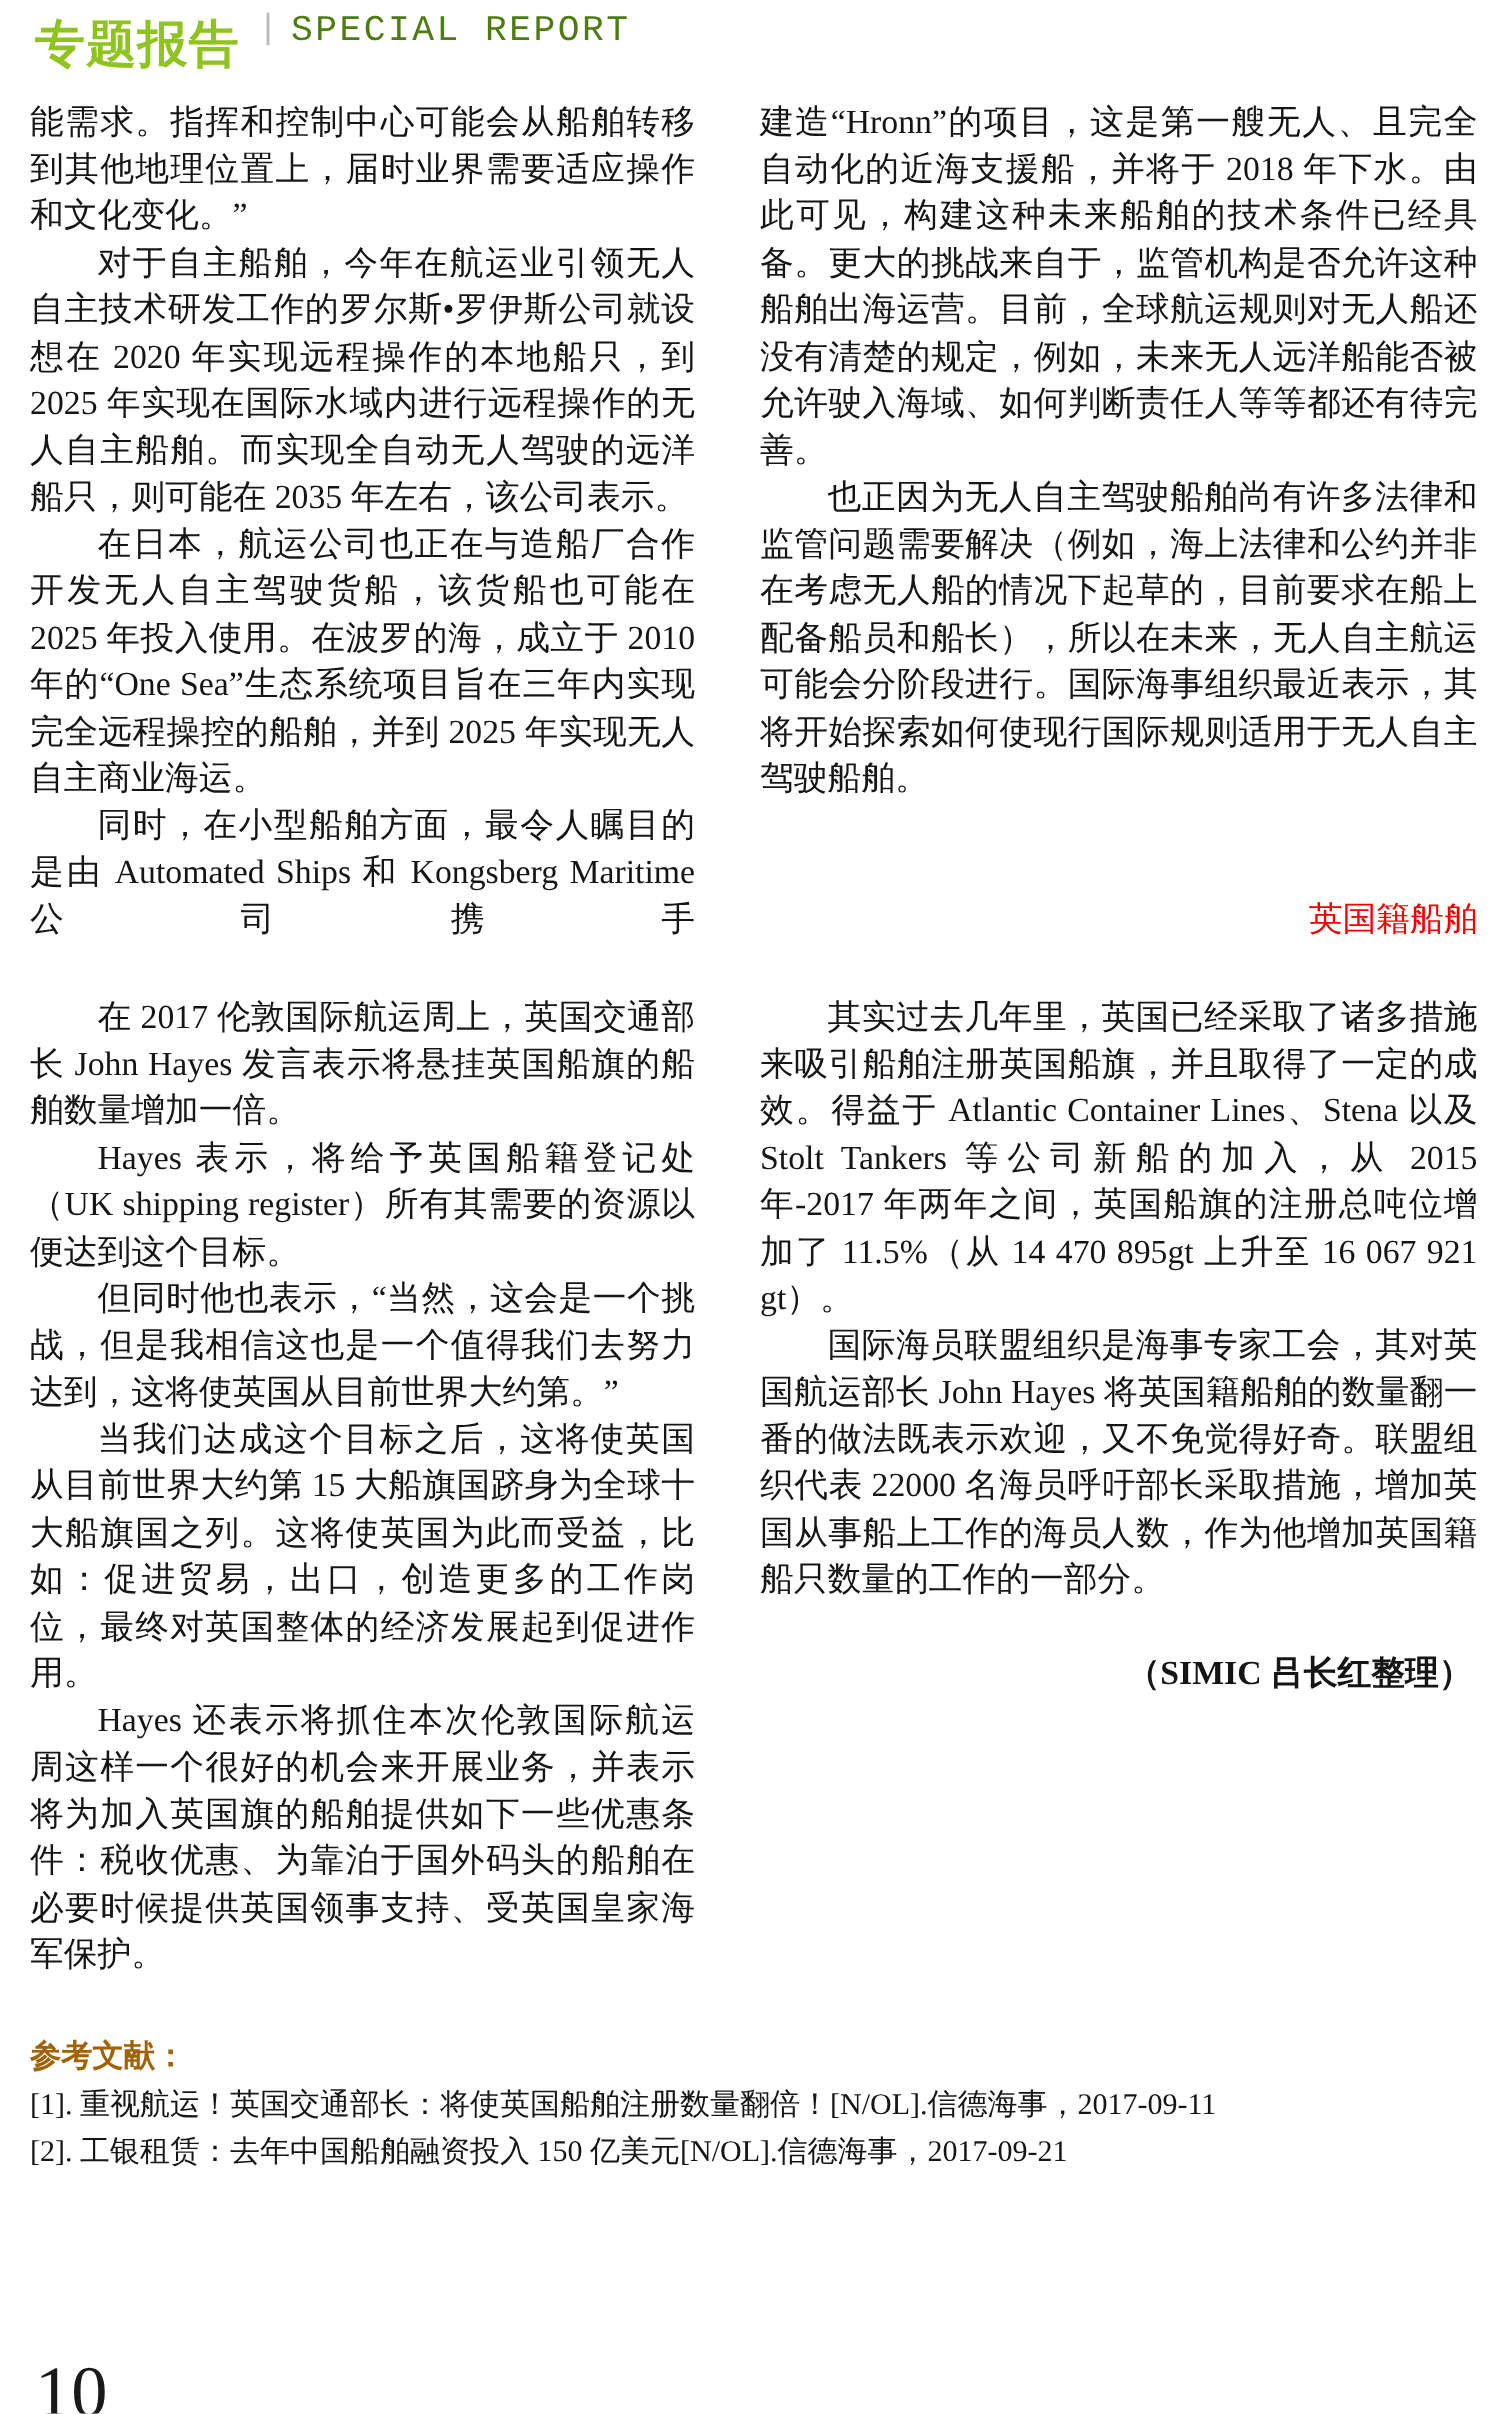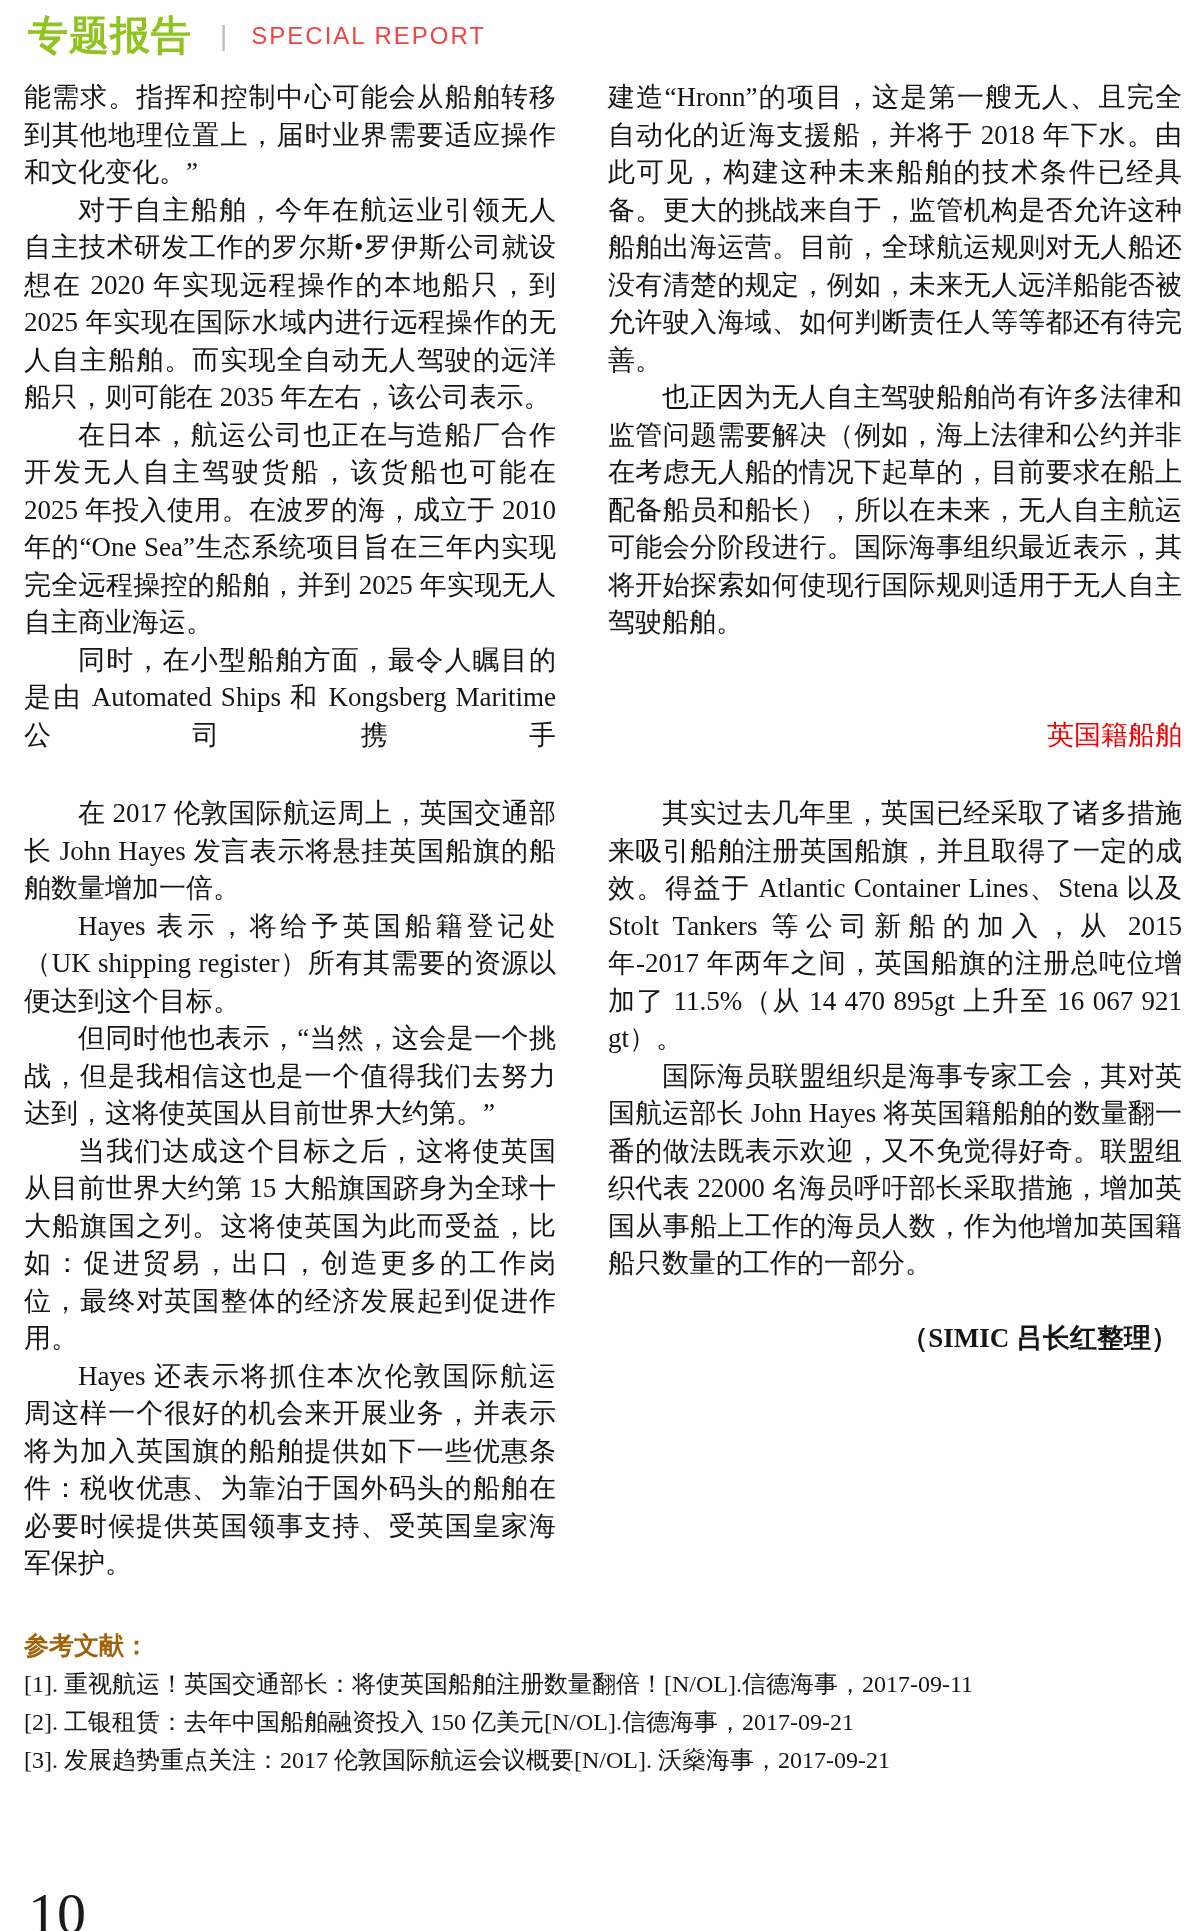--- a/index.html
+++ b/index.html
@@ -11,38 +11,37 @@
     overflow: hidden;
     font-family: "Liberation Serif", "DejaVu Serif", serif;
     color: #151515;
   }
   
   .header {
     position: absolute;
     top: 8px;
     left: 28px;
     display: flex;
-    align-items: center;
-    font-family: Liberation Sans, sans-serif;
-    gap: 14px;
+    align-items: flex-start;
+    font-family: Liberation Mono, monospace;
   }
   .header .cn {
     font-size: 40px;
     font-weight: bold;
     color: #8fc31f;
     letter-spacing: 1px;
   }
   .header .bar {
     font-size: 28px;
     color: #bcbcbc;
     margin: 0 10px 0 14px;
   }
   .header .en {
-    font-size: 24px;
-    color: #ef4444;
+    font-size: 29px;
+    color: #4d7c0f;
     letter-spacing: 2px;
   }
   
   .row { position: absolute; display: flex; }
   .sec1 { top: 79px;  left: 24px; }
   .sec2 { top: 795px; left: 24px; }
   .col.left  { width: 532px; }
   .col.right { width: 574px; margin-left: 52px; }
   .para {
     margin: 0;
@@ -142,19 +141,18 @@
         </div>
       <div class="attribution">（SIMIC  吕长红整理）</div>
     </div>
   </div>
 
   <div class="refs">
     <div class="refs-title">参考文献：</div>
     <div>
         <div class="ref-line">[1].  重视航运！英国交通部长：将使英国船舶注册数量翻倍！[N/OL].信德海事，2017-09-11</div>
         <div class="ref-line">[2].  工银租赁：去年中国船舶融资投入 150 亿美元[N/OL].信德海事，2017-09-21</div>
-        <div class="ref-line">[3].  发展趋势重点关注：2017 伦敦国际航运会议概要[N/OL]. 沃燊海事，2017-09-21</div>
       </div>
   </div>
 
   <div class="pagenum">10</div>
 
 </div>
 
 </body></html>

